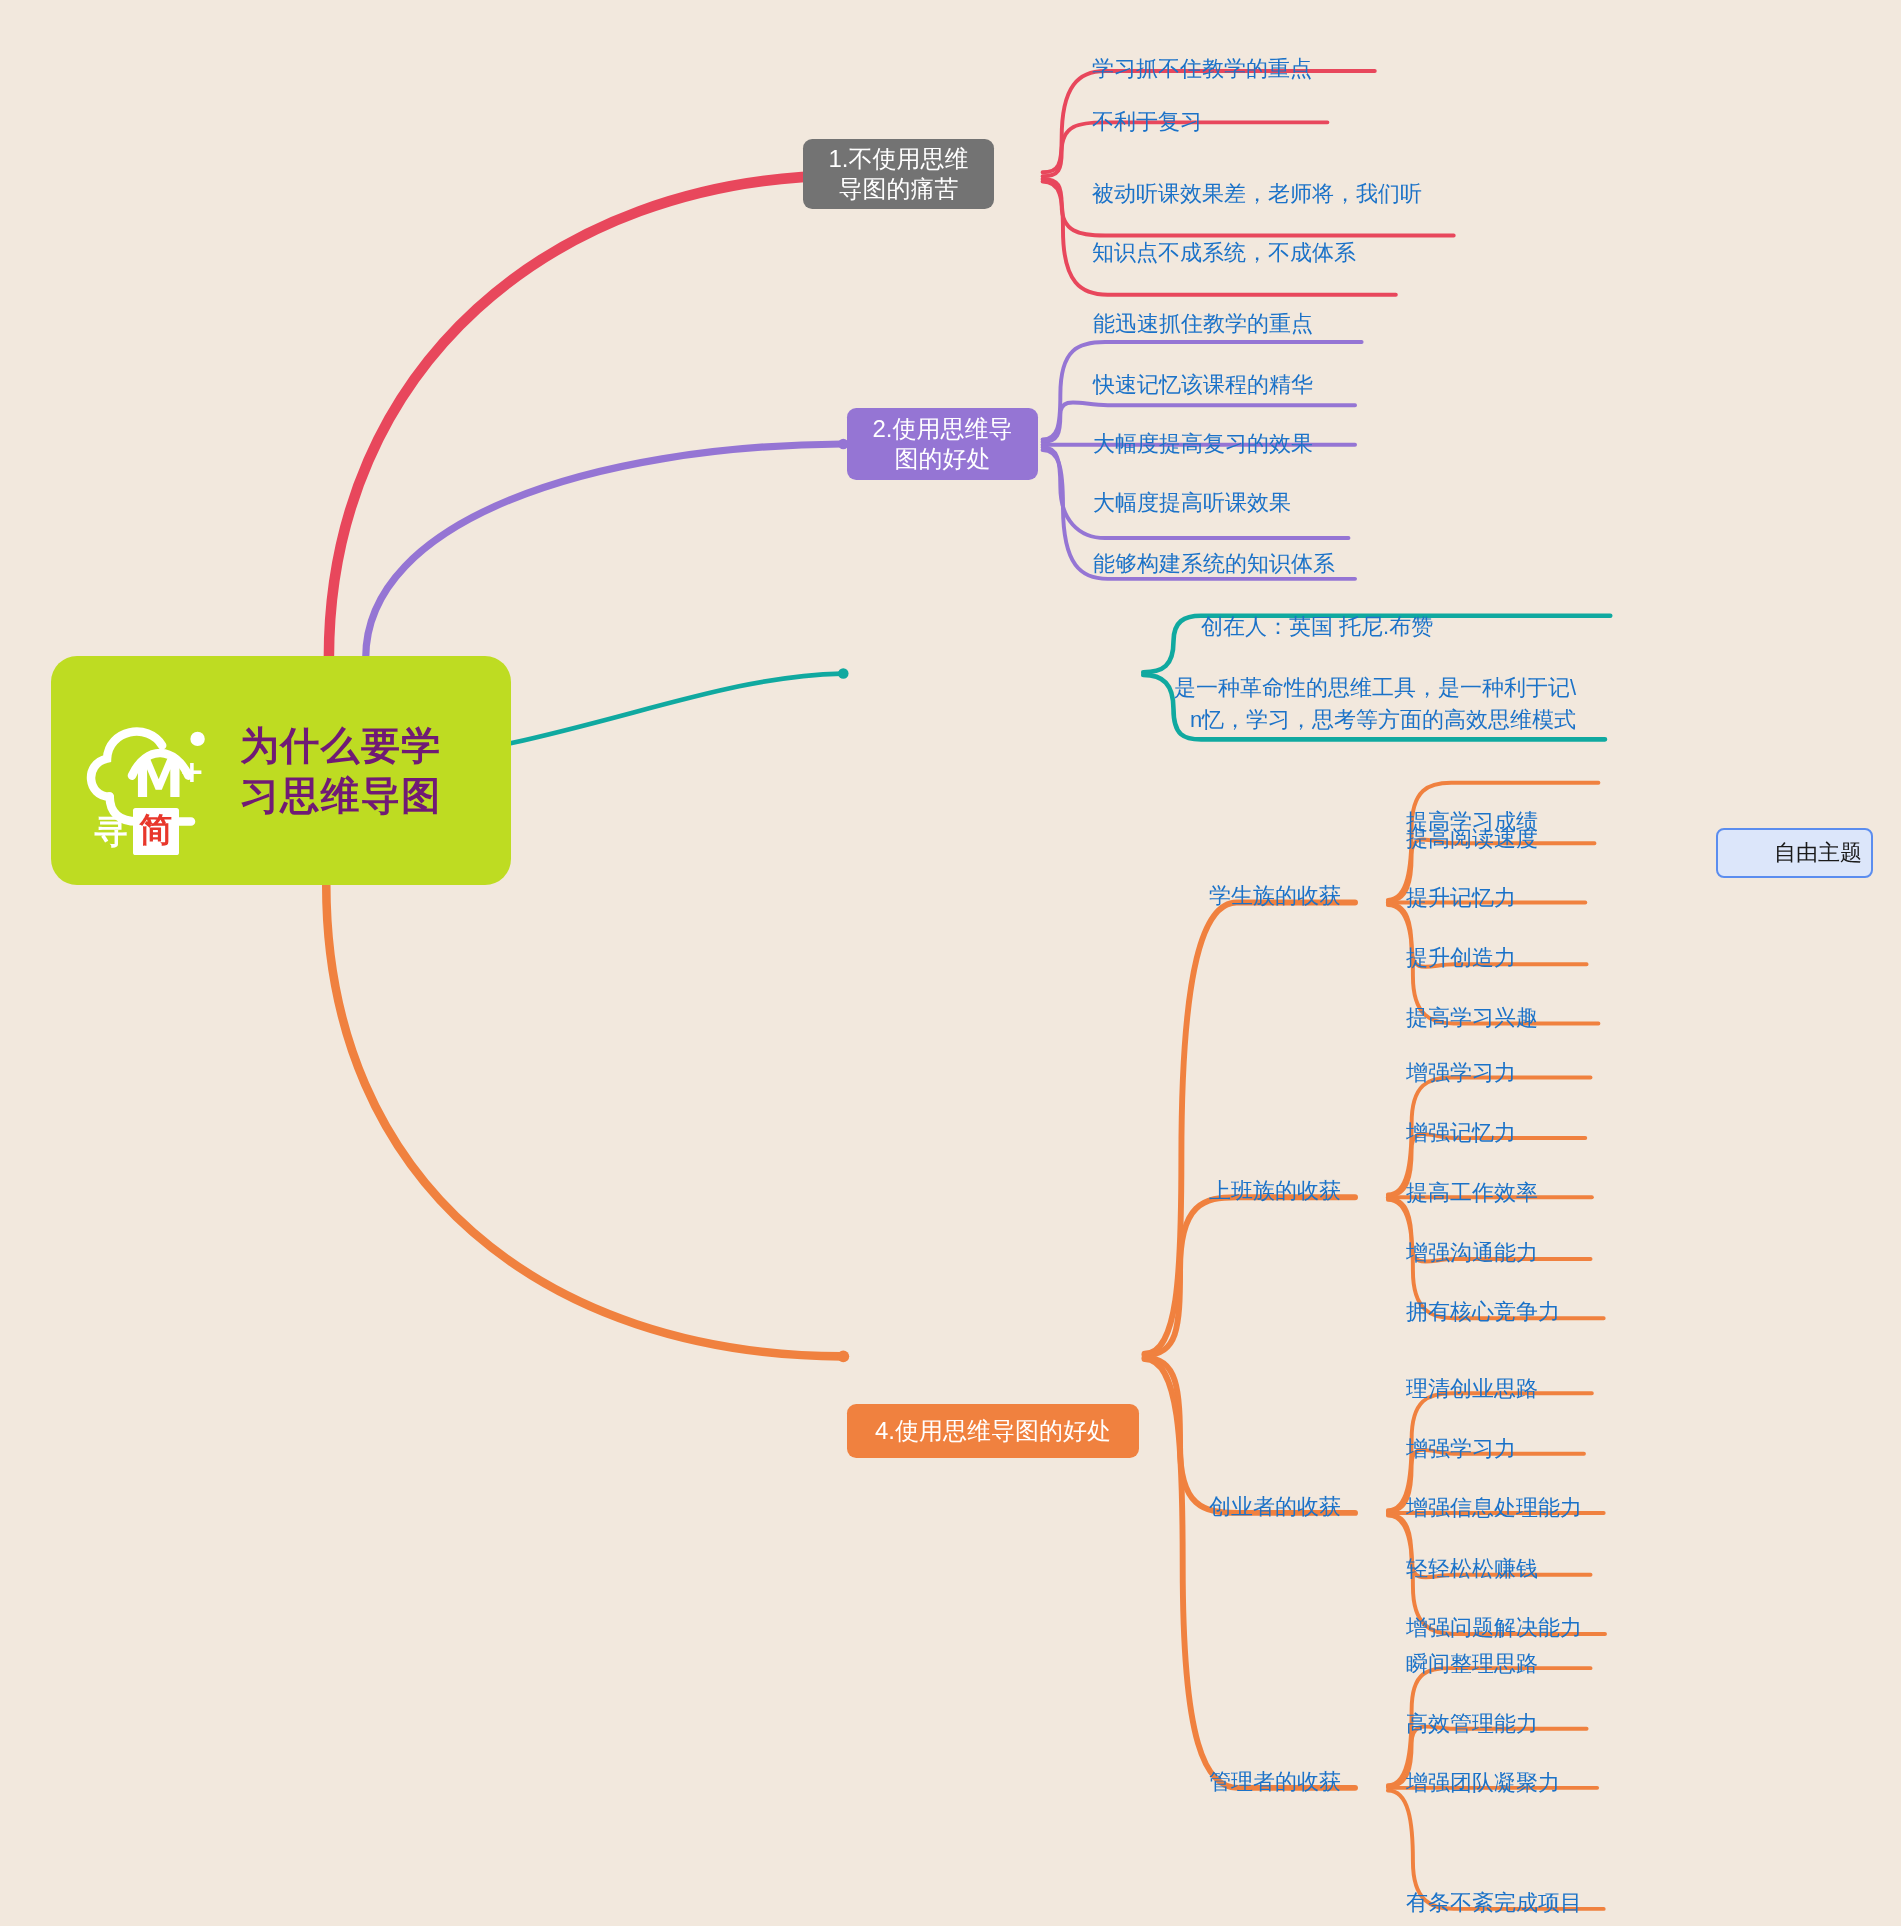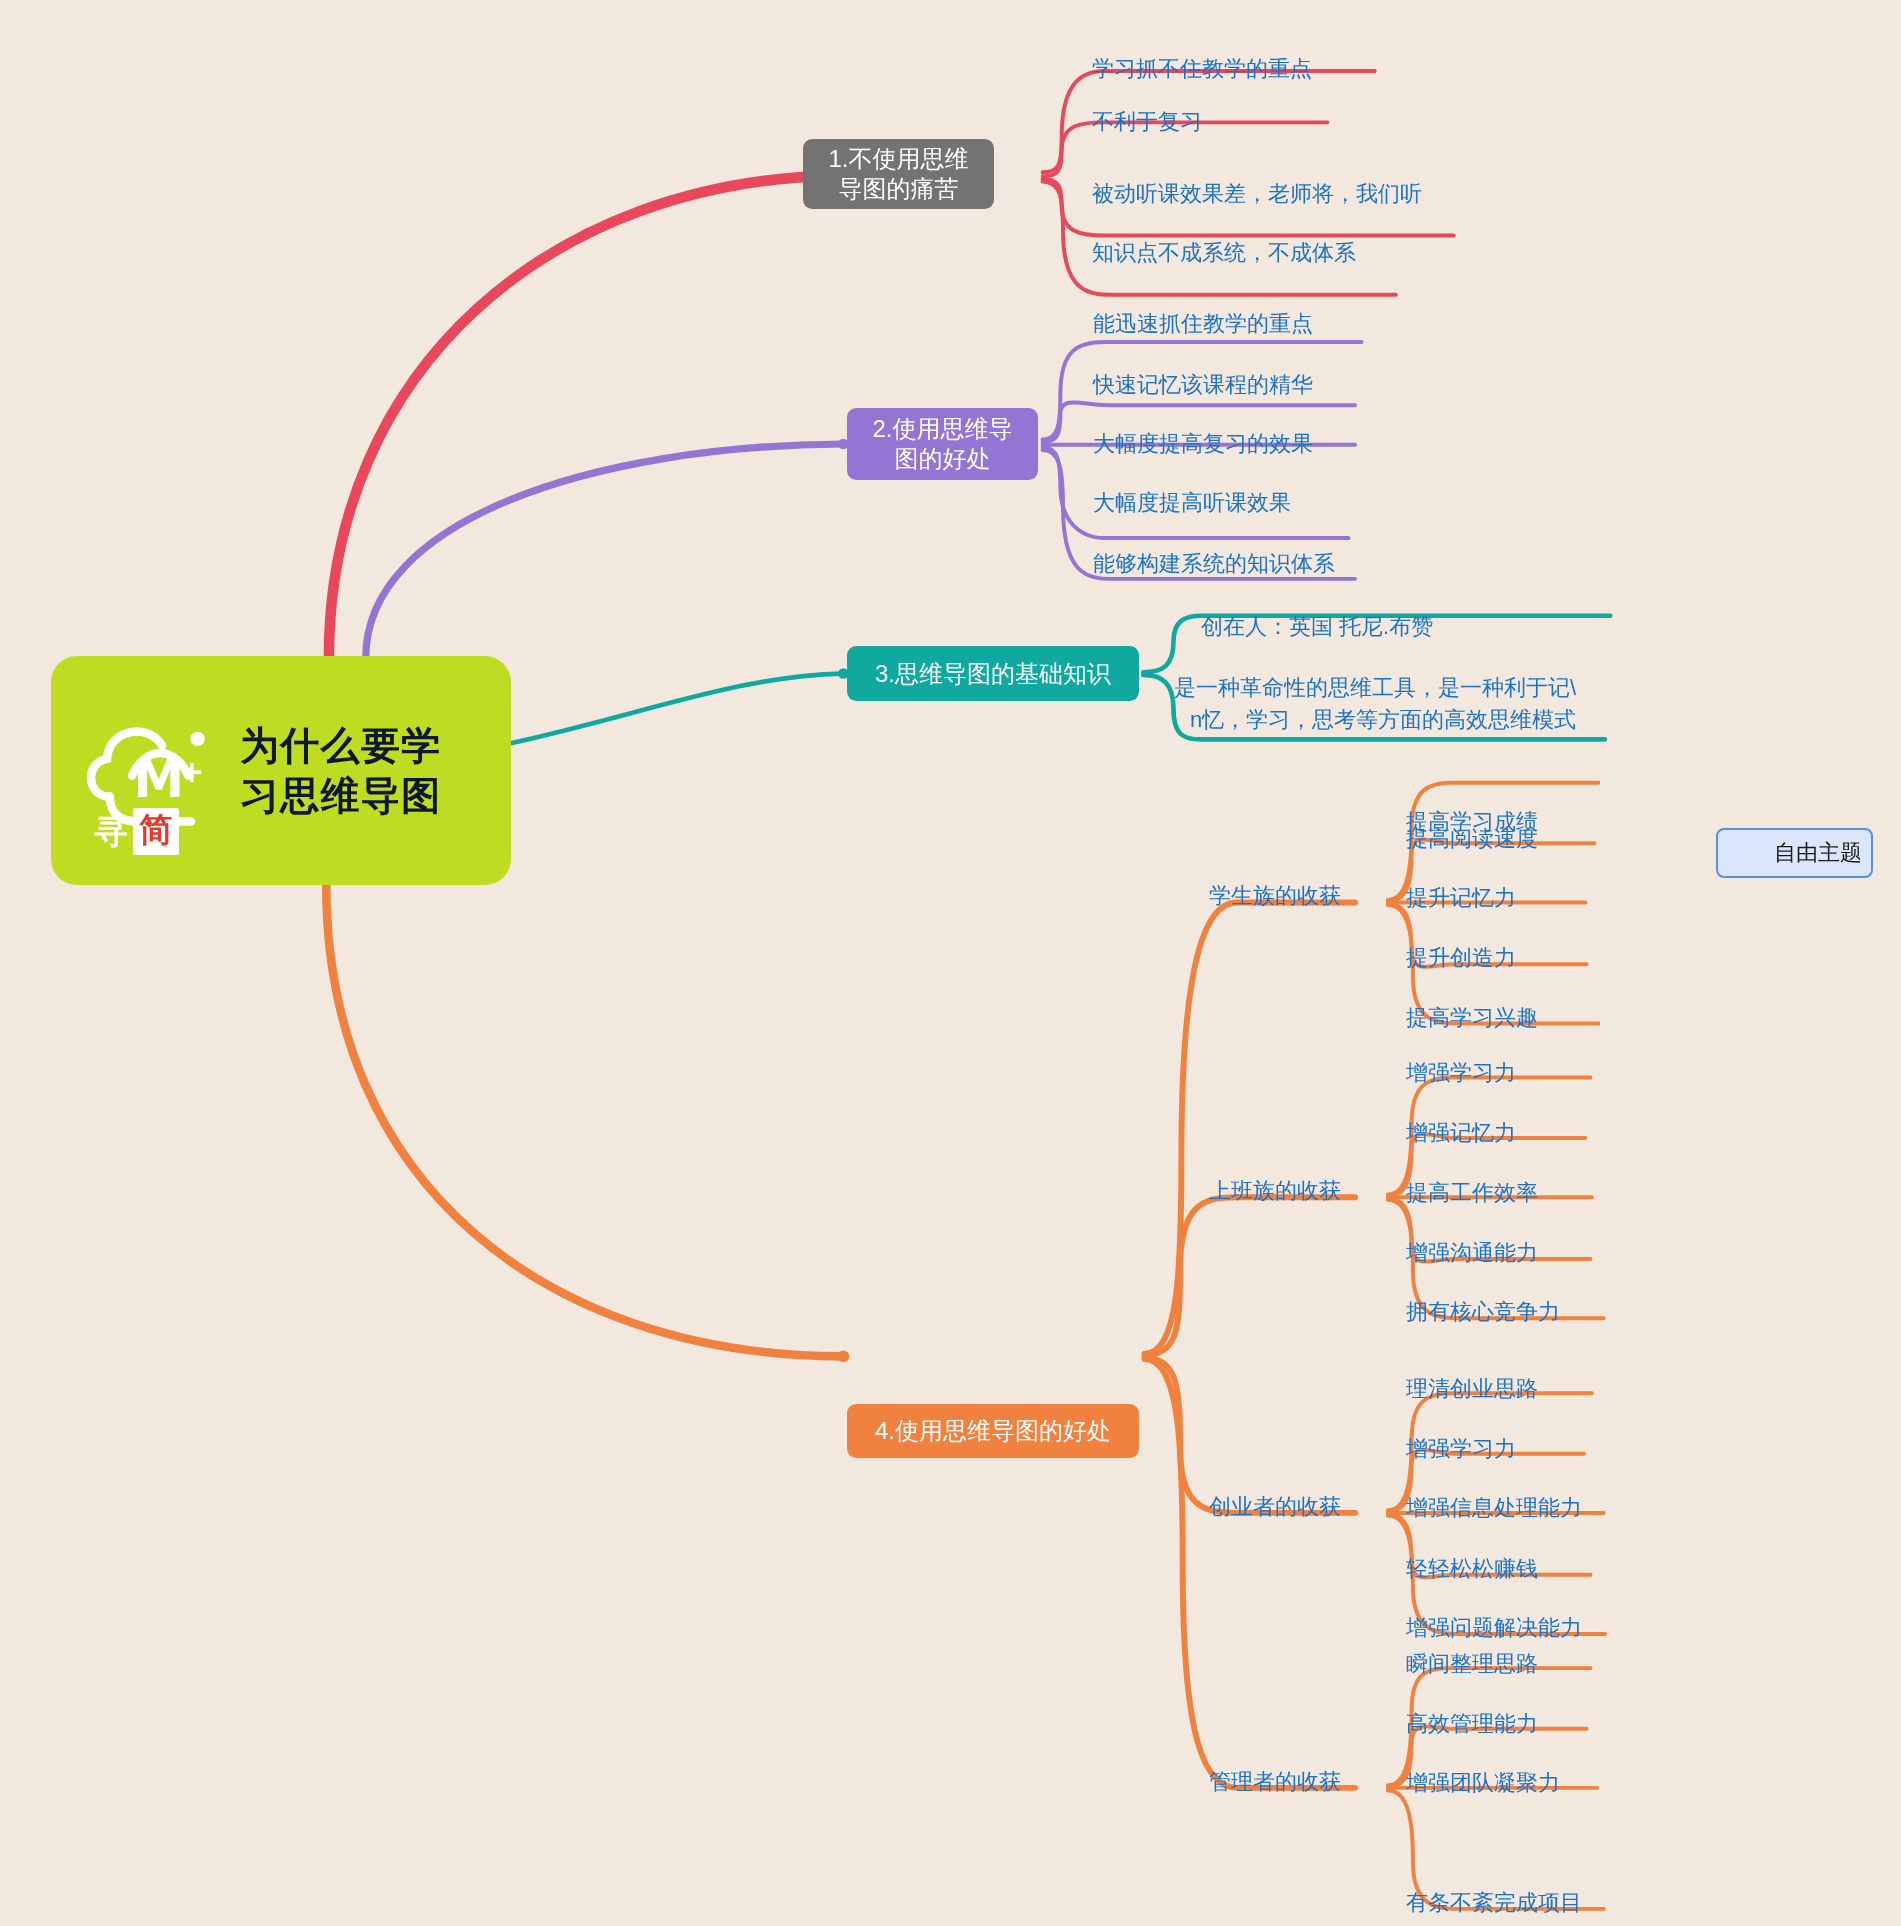--- a/index.html
+++ b/index.html
@@ -44,21 +44,21 @@
     padding-left: 18.4px;
   }
   #core .logo {
     width: 164px; height: 171px;
     position: relative;
     flex: 0 0 auto;
   }
   #core .core-title {
     font-size: 39px;
     font-weight: bold;
-    color: #0f172a;
+    color: #701a75;
     letter-spacing: 1.3px;
     text-align: left;
     line-height: 1.28;
     margin-left: 6.6px;
   }
   .logo-badge {
     position: absolute;
     left: 25px; bottom: 1.3px;
     display: flex; align-items: center;
     gap: 5.3px;
@@ -225,21 +225,20 @@
   <div class="leaf" style="left:1092px; top:238px;">知识点不成系统，不成体系</div>
 
   <div class="node branch" id="b2">2.使用思维导
 图的好处</div>
   <div class="leaf" style="left:1093px; top:309px;">能迅速抓住教学的重点</div>
   <div class="leaf" style="left:1093px; top:370px;">快速记忆该课程的精华</div>
   <div class="leaf" style="left:1093px; top:429px;">大幅度提高复习的效果</div>
   <div class="leaf" style="left:1093px; top:488px;">大幅度提高听课效果</div>
   <div class="leaf" style="left:1093px; top:549px;">能够构建系统的知识体系</div>
 
-  <div class="node branch" id="b3">3.思维导图的基础知识</div>
   <div class="leaf" style="left:1201px; top:612px;">创在人：英国 托尼.布赞</div>
   <div class="leaf multiline" style="left:1174px; top:672px;text-align:right;">是一种革命性的思维工具，是一种利于记\
 n忆，学习，思考等方面的高效思维模式</div>
 
   <div class="node branch" id="b4">4.使用思维导图的好处</div>
 
   <div class="subtopic" style="left:1209px; top:881px;">学生族的收获</div>
   <div class="leaf" style="left:1406px; top:807px;text-align:right;">提高学习成绩</div>
   <div class="leaf" style="left:1406px; top:824px;">提高阅读速度</div>
   <div class="leaf" style="left:1406px; top:883px;">提升记忆力</div>

